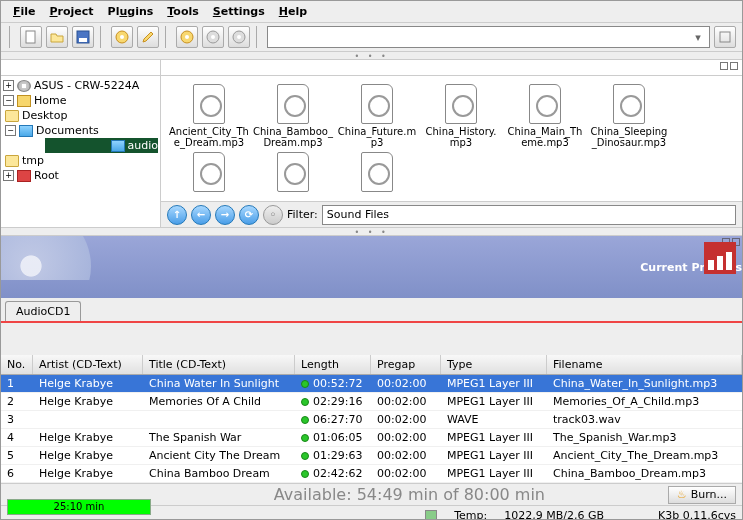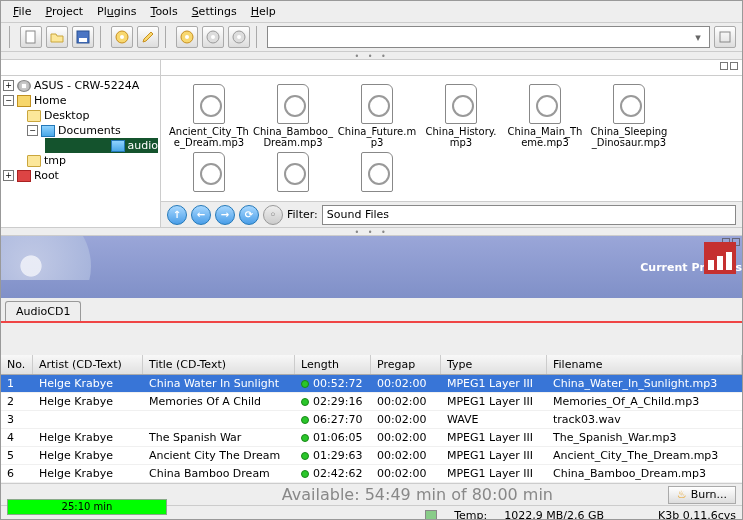--- a/index.html
+++ b/index.html
@@ -1,19 +1,19 @@
 <!DOCTYPE html>
 <html><head>
 <meta charset="utf-8">
 <style>
 * { margin: 0; padding: 0; box-sizing: border-box; font-family: "DejaVu Sans", Arial, sans-serif; font-size: 11px; }
 body { background: #eeeeee; width: 743px; height: 520px; overflow: hidden; border: 1px solid #999; }
 
 .menubar { display: flex; gap: 2px; padding: 2px 6px; background: #eee; border-bottom: 1px solid #ccc; }
-.menubar span { padding: 2px 6px; cursor: default; }
+.menubar span { padding: 2px 6px; cursor: default; font-weight: bold; }
 .menubar span u { text-decoration: underline; }
 
 .toolbar { display: flex; align-items: center; gap: 4px; padding: 3px 6px; background: #eee; border-bottom: 1px solid #ccc; }
 .tbtn { width: 22px; height: 22px; border: 1px solid #aaa; border-radius: 2px; background: linear-gradient(#fff,#ddd); display:flex; align-items:center; justify-content:center; }
 .sep { width: 5px; height: 22px; border-left: 1px solid #aaa; margin: 0 2px; }
 .tcombo { flex: 1; height: 22px; border: 1px solid #888; background: #fff; display:flex; align-items:center; padding:0 4px; }
 .tcombo .dd { width:14px; text-align:center; color:#666; margin-left:auto; }
 
 .grip { height: 8px; background: #eee; text-align:center; color:#888; font-size:8px; letter-spacing:3px; border-bottom:1px solid #ccc; }
 
@@ -23,21 +23,21 @@
 .tree-body { padding:2px; }
 .tree-item { display:flex; align-items:center; gap:3px; padding:1px 0; white-space:nowrap; }
 .tree-item.sel { background:#14532d; color:#fff;justify-content:flex-end; }
 .twist { width:11px; height:11px; border:1px solid #777; display:inline-flex; align-items:center; justify-content:center; font-size:8px; background:#fff; color:#000; }
 .ticon { width:14px; height:12px; display:inline-block; }
 .ticon.cd { background: radial-gradient(circle,#fff 30%,#ccc 31%,#bbb 70%,#999 71%); border-radius:50%; border:1px solid #888; }
 .ticon.home { background:#f7d66c; border:1px solid #c09020; }
 .ticon.folder { background:#fce79a; border:1px solid #caa63d; border-radius:1px; }
 .ticon.folder-open { background:linear-gradient(#8fd3ff,#4aa8e8); border:1px solid #2478b8; }
 .ticon.hdd { background:#d44; border:1px solid #a22; }
-.indent1{margin-left:24px}.indent3{margin-left:42px}
+.indent1{margin-left:2px}.indent3{margin-left:42px}
 
 .filepane { flex:1; display:flex; flex-direction:column; background:#fff; position:relative; }
 .filepane-header { height:16px; border-bottom:1px solid #ccc; display:flex; }
 .filepane-header .rsz { margin-left:auto; width:24px; display:flex; gap:2px; padding:2px; }
 .filepane-header .rsz div { width:8px; height:8px; border:1px solid #777; }
 .file-icons { flex:1; display:flex; flex-wrap:wrap; align-content:flex-start; gap:4px; padding:8px; overflow:hidden; }
 .file-icon { width:80px; display:flex; flex-direction:column; align-items:center; text-align:center; }
 .file-icon .fic { width:32px; height:40px; border:1px solid #888; background:#fff; position:relative; border-radius:2px 6px 2px 2px; }
 .file-icon .fic::after { content:""; position:absolute; top:10px; left:6px; width:18px; height:18px; border:2px solid #999; border-radius:50%; }
 .file-icon .lbl { font-size:10px; line-height:11px; margin-top:2px; word-break:break-word; }
@@ -61,21 +61,21 @@
 .grid { background:#fff;margin-top:32px; }
 .grid-header { display:flex; background:linear-gradient(#f8f8f8,#e0e0e0); border-bottom:1px solid #aaa; }
 .grid-header div { padding:3px 6px; border-right:1px solid #ccc; }
 .col-no{width:32px}.col-artist{width:110px}.col-title{width:152px}.col-len{width:76px}.col-pregap{width:70px}.col-type{width:106px}.col-file{flex:1}
 .grid-row { display:flex; border-bottom:1px solid #f0f0f0; }
 .grid-row.sel { background:#3875d7; color:#fff; }
 .grid-row div { padding:2px 6px; white-space:nowrap; overflow:hidden; }
 .led { display:inline-block; width:8px; height:8px; border-radius:50%; background:#2ac62a; border:1px solid #188818; margin-right:4px; vertical-align:middle; }
 
 .capacity { display:flex; align-items:center; height:22px; background:#eee; border-top:1px solid #ccc; padding:0 6px; gap:8px; }
-.capbar { width:160px; height:16px; border:1px solid #8a8; background:#0f0; color:#000; text-align:center; font-size:10px; line-height:14px;margin-top:24px; }
+.capbar { width:144px; height:16px; border:1px solid #8a8; background:#0f0; color:#000; text-align:center; font-size:10px; line-height:14px;margin-top:24px; }
 .capinfo { flex:1; text-align:center; color:#888; font-size:16px; }
 .burnbtn { height:18px; padding:0 8px; border:1px solid #aaa; background:linear-gradient(#fff,#ddd); display:flex; align-items:center; gap:4px; }
 .burnbtn .flame { color:#e8a020; }
 
 .statusbar { display:flex; align-items:center; height:20px; border-top:1px solid #ccc; background:#eee; padding:0 6px; gap:17px; font-size:10px; }
 .statusbar .spacer { flex:1; }
 .sb-icon { width:12px; height:12px; border:1px solid #888; background:#8c8; }
 </style>
 </head>
 <body>

